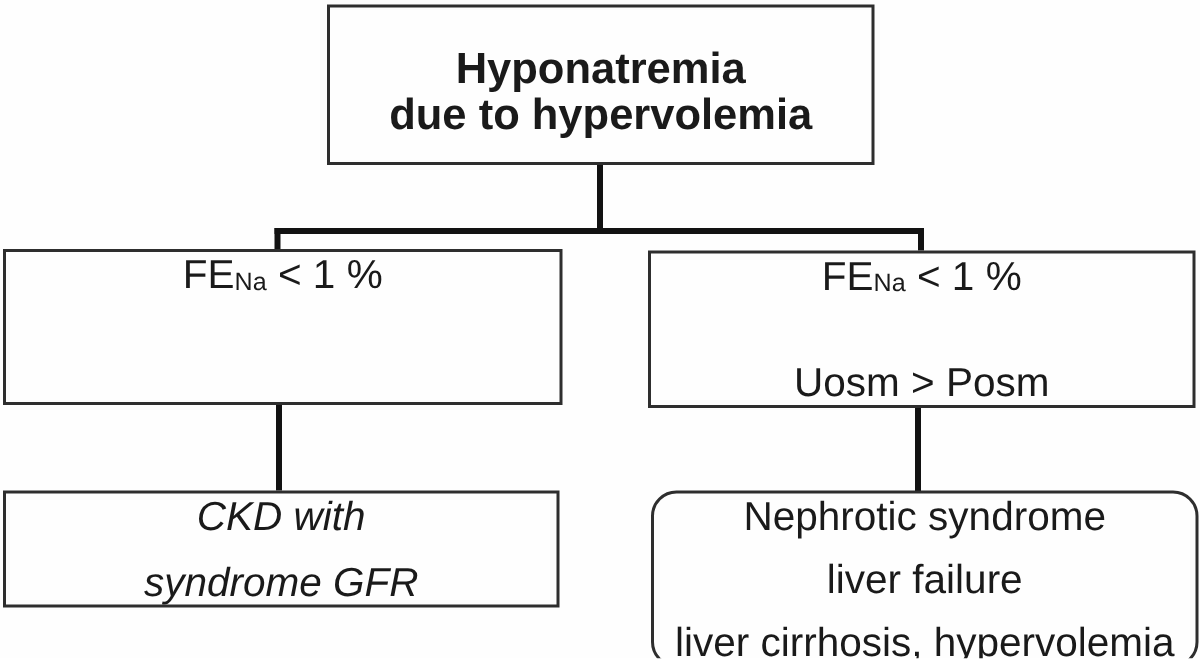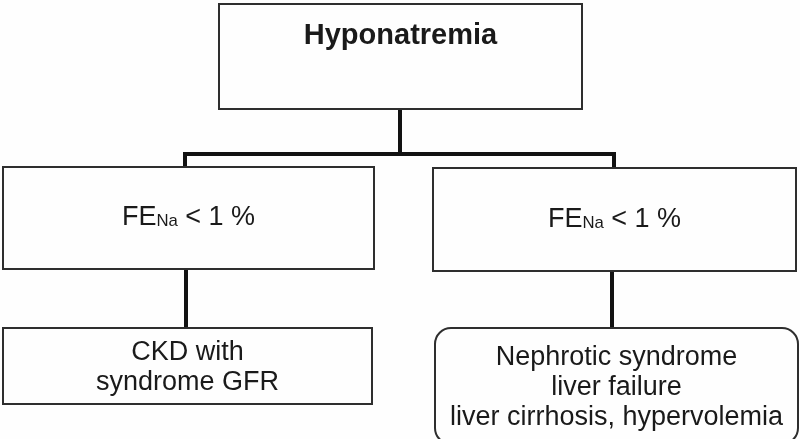--- a/index.html
+++ b/index.html
@@ -17,37 +17,37 @@
     overflow: hidden;
   }
   .node {
     position: absolute;
     box-sizing: border-box;
     border: 2px solid #2e2e2e;
     background: #fefefe;
     display: flex;
     flex-direction: column;
     align-items: center;
-    justify-content: center;
+    justify-content: space-between;
     text-align: center;
     font-size: 27px;
     line-height: 30px;
     z-index: 2;
   }
   .node.title-node {
     justify-content: flex-start;
-    padding-top: 14px;
+    padding-top: 26px;
     font-weight: bold;
     font-size: 29px;
     line-height: 31px;
   }
   #root-node      { left: 218px; top: 3px;   width: 365px; height: 107px; }
   #branch-left    { left: 2px;   top: 166px; width: 373px; height: 104px; }
   #branch-right   { left: 432px; top: 167px; width: 365px; height: 105px; }
-  #outcome-left   { left: 2px;   top: 327px; width: 371px; height: 78px; }
+  #outcome-left   { left: 2px;   top: 327px; width: 371px; height: 78px; font-style: italic; }
   #outcome-right  { left: 434px; top: 327px; width: 365px; height: 118px; border-radius: 17px; }
   .connector {
     position: absolute;
     background: #121212;
     z-index: 1;
   }
   #conn-root-drop   { left: 398px; top: 110px; width: 4px;   height: 46px; }
   #conn-branch-bar  { left: 183px; top: 152px; width: 433px; height: 4px;  }
   #conn-stub-left   { left: 183px; top: 152px; width: 4px;   height: 17px; }
   #conn-stub-right  { left: 612px; top: 152px; width: 4px;   height: 18px; }
@@ -67,28 +67,30 @@
 
   <div class="connector" id="conn-root-drop"></div>
   <div class="connector" id="conn-branch-bar"></div>
   <div class="connector" id="conn-stub-left"></div>
   <div class="connector" id="conn-stub-right"></div>
   <div class="connector" id="conn-left-drop"></div>
   <div class="connector" id="conn-right-drop"></div>
 
   <div class="node title-node" id="root-node">
     <span class="line">Hyponatremia</span>
+    <span class="line">due to hypervolemia</span>
   </div>
 
   <div class="node" id="branch-left">
     <span class="line"><span>FE</span><span class="sub">Na</span><span> &lt; 1 %</span></span>
   </div>
 
   <div class="node" id="branch-right">
     <span class="line"><span>FE</span><span class="sub">Na</span><span> &lt; 1 %</span></span>
+    <span class="line">Uosm &gt; Posm</span>
   </div>
 
   <div class="node" id="outcome-left">
     <span class="line">CKD with</span>
     <span class="line">syndrome GFR</span>
   </div>
 
   <div class="node" id="outcome-right">
     <span class="line">Nephrotic syndrome</span>
     <span class="line">liver failure</span>

